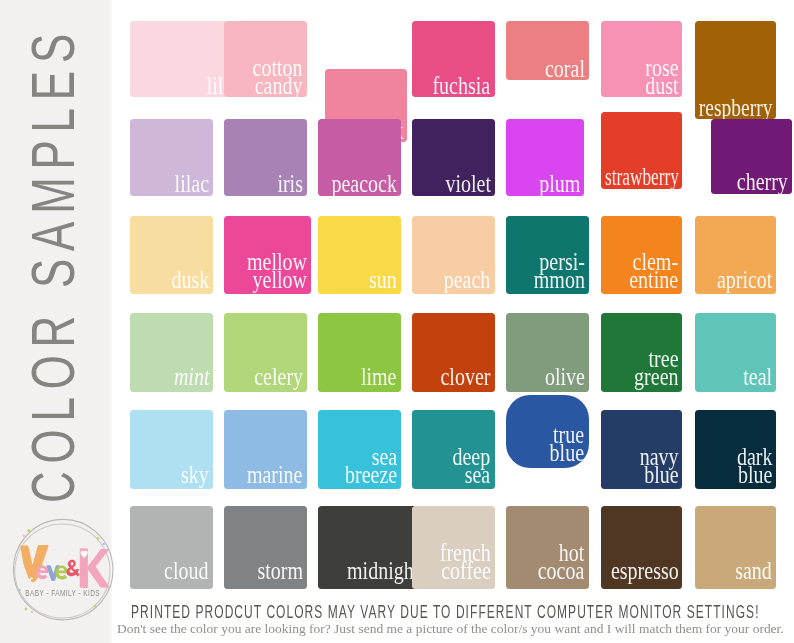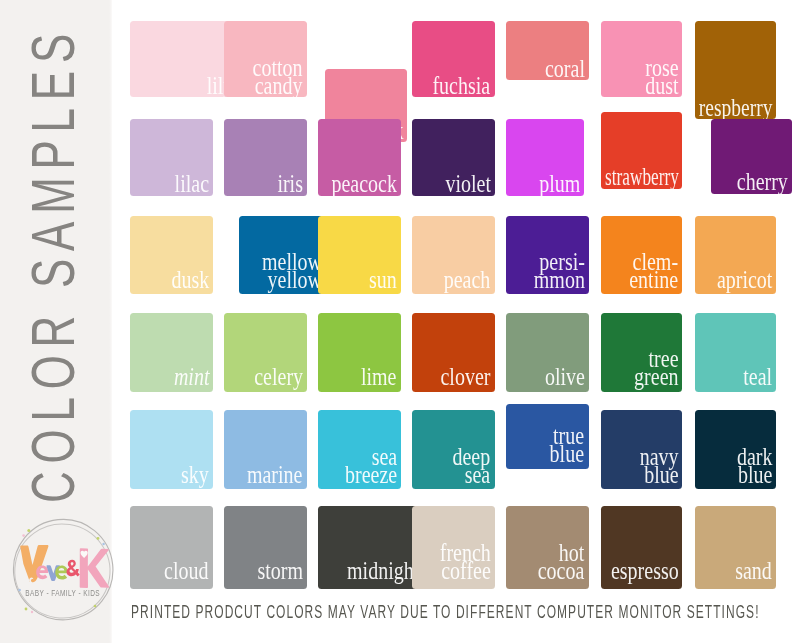--- a/index.html
+++ b/index.html
@@ -133,37 +133,37 @@
       <div class="sw" style="left: 564.9px; top: 98px; width: 81.6px; height: 75px; background: #701a75; margin-left: 16px;">
         <div class="lbl" style="bottom: 3px;">
           <span class="l2">cherry</span>
         </div>
       </div>
       <div class="sw" style="left: 0px; top: 194.5px; width: 83.2px; height: 78.4px; background: rgb(247, 221, 159);">
         <div class="lbl" style="bottom: 4.6px;">
           <span class="l2">dusk</span>
         </div>
       </div>
-      <div class="sw" style="left: 94.15px; top: 194.5px; width: 87px; height: 78.4px; background: #0369a1; margin-left: 15px;">
+      <div class="sw" style="left: 94.15px; top: 194.5px; width: 87px; height: 78.4px; background: #ec4899;">
         <div class="lbl" style="bottom: 4.6px;">
           <span class="l2">mellow</span>
           <span class="l2">yellow</span>
         </div>
       </div>
       <div class="sw" style="left: 188.3px; top: 194.5px; width: 82.6667px; height: 78.4px; background: rgb(248, 217, 70);">
         <div class="lbl" style="bottom: 4.6px;">
           <span class="l2">sun</span>
         </div>
       </div>
       <div class="sw" style="left: 282.45px; top: 194.5px; width: 82.4px; height: 78.4px; background: rgb(248, 205, 163);">
         <div class="lbl" style="bottom: 4.6px;">
           <span class="l2">peach</span>
         </div>
       </div>
-      <div class="sw" style="left: 376.6px; top: 194.5px; width: 82.1333px; height: 78.4px; background: #4c1d95;">
+      <div class="sw" style="left: 376.6px; top: 194.5px; width: 82.1333px; height: 78.4px; background: #0f766e;">
         <div class="lbl" style="bottom: 4.6px;">
           <span class="l2">persi-</span>
           <span class="l2">mmon</span>
         </div>
       </div>
       <div class="sw" style="left: 470.75px; top: 194.5px; width: 81.8667px; height: 78.4px; background: rgb(244, 132, 29);">
         <div class="lbl" style="bottom: 4.6px;">
           <span class="l2">clem-</span>
           <span class="l2">entine</span>
         </div>
@@ -224,21 +224,21 @@
           <span class="l2">sea</span>
           <span class="l2">breeze</span>
         </div>
       </div>
       <div class="sw" style="left: 282.45px; top: 389px; width: 82.4px; height: 79.4px; background: rgb(35, 146, 146);">
         <div class="lbl" style="bottom: 5.6px;">
           <span class="l2">deep</span>
           <span class="l2">sea</span>
         </div>
       </div>
-      <div class="sw" style="left: 376.6px; top: 383px; width: 82.1333px; height: 65px; background: rgb(42, 87, 162);">
+      <div class="sw" style="left: 376.6px; top: 374px; width: 82.1333px; height: 73px; background: rgb(42, 87, 162); border-radius: 24px;">
         <div class="lbl" style="bottom: 5.6px;">
           <span class="l2">true</span>
           <span class="l2">blue</span>
         </div>
       </div>
       <div class="sw" style="left: 470.75px; top: 389px; width: 81.8667px; height: 79.4px; background: rgb(36, 61, 103);">
         <div class="lbl" style="bottom: 5.6px;">
           <span class="l2">navy</span>
           <span class="l2">blue</span>
         </div>
@@ -281,13 +281,14 @@
           <span class="l2">espresso</span>
         </div>
       </div>
       <div class="sw" style="left: 564.9px; top: 485px; width: 81.6px; height: 82.7px; background: rgb(201, 169, 122);">
         <div class="lbl" style="bottom: 8.9px;">
           <span class="l2">sand</span>
         </div>
       </div>
     </div>
   <div class="footer1">PRINTED PRODCUT COLORS MAY VARY DUE TO DIFFERENT COMPUTER MONITOR SETTINGS!</div>
+  <div class="footer2">Don't see the color you are looking for? Just send me a picture of the color/s you want and I will match them for your order.</div>
 </div>
 
 </body></html>

